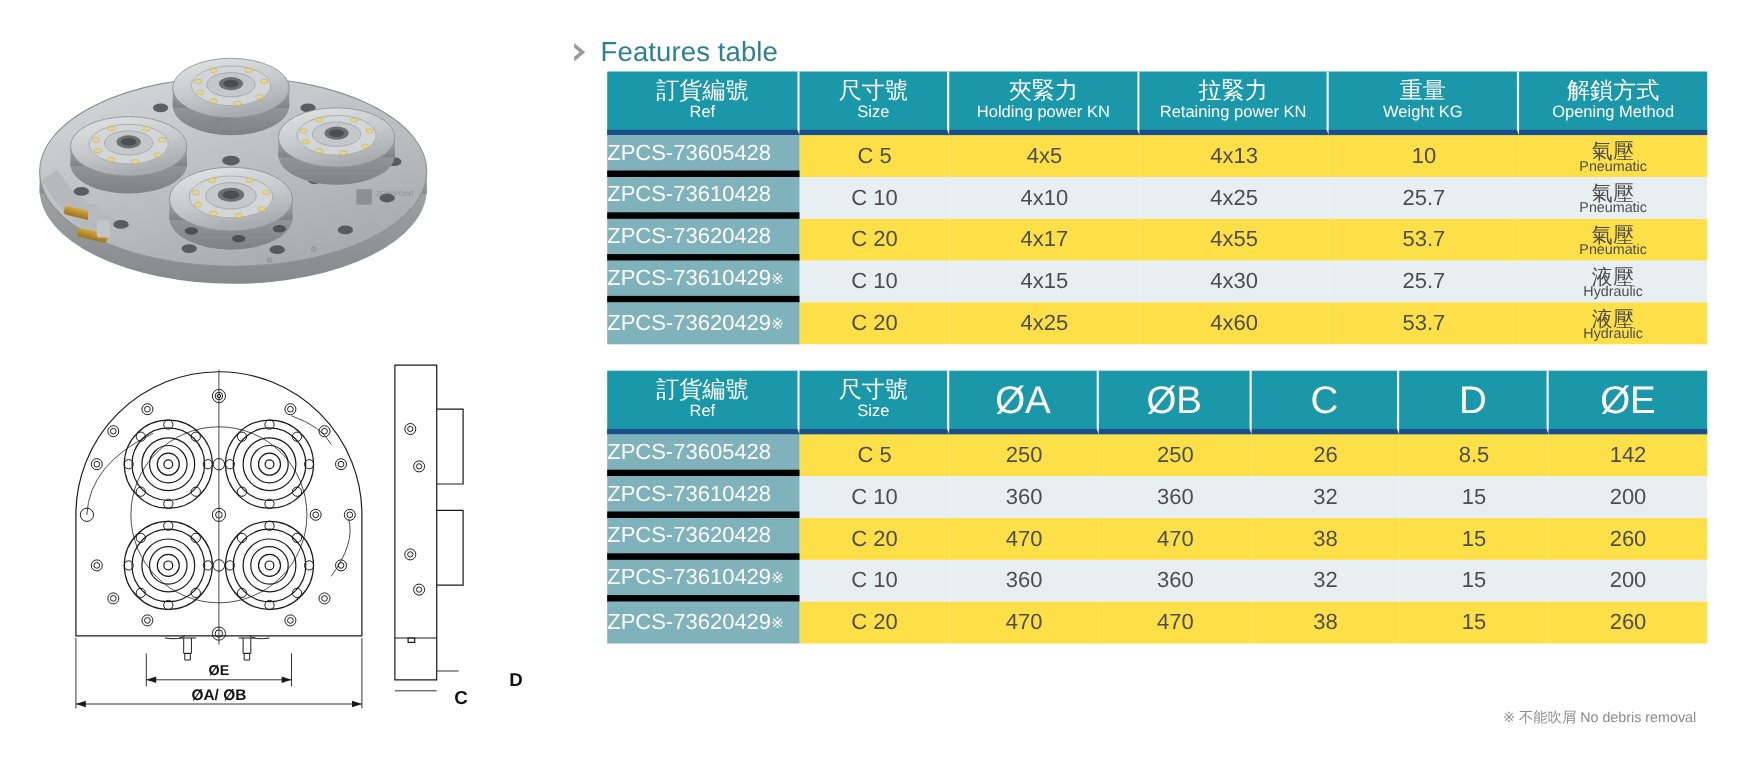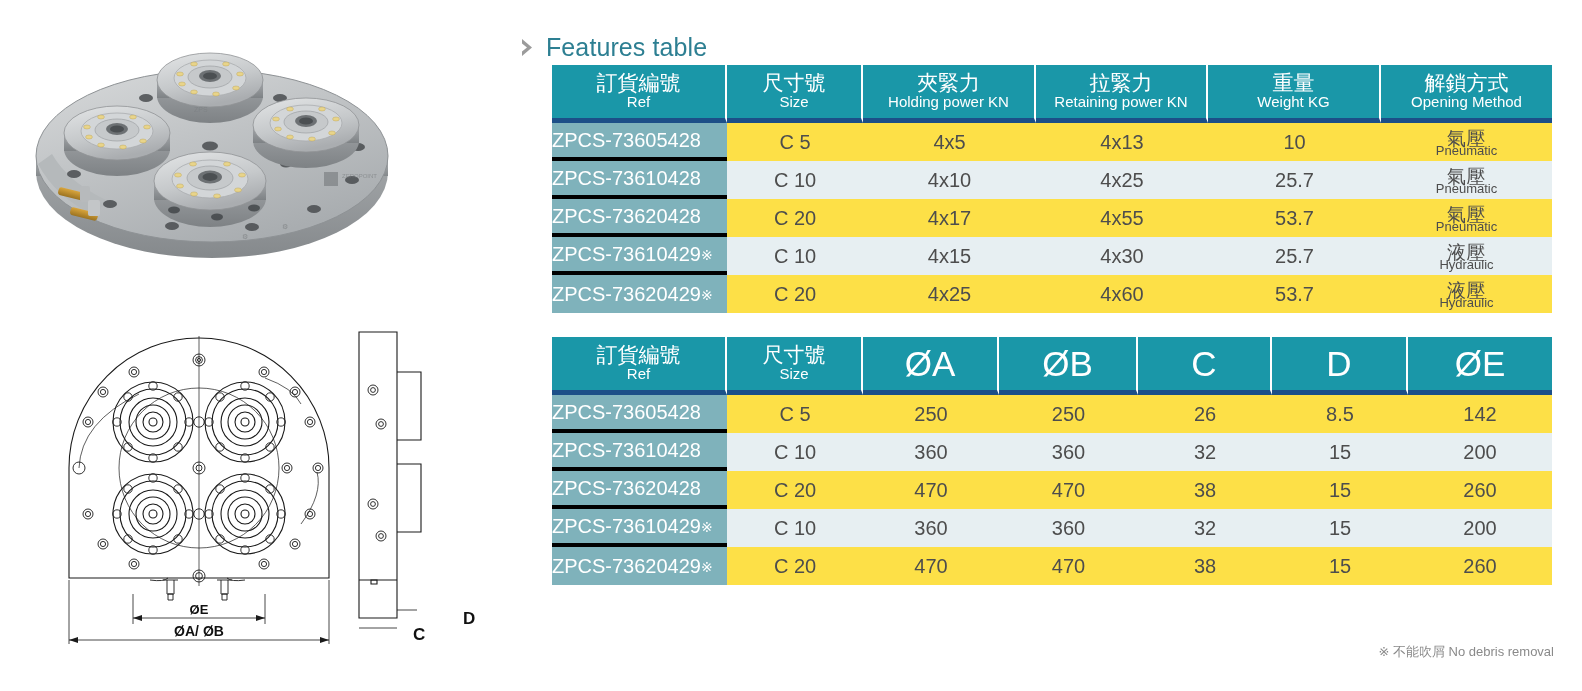--- a/index.html
+++ b/index.html
@@ -66,33 +66,33 @@
   tbody tr.odd  td { background: #fde047; }
   tbody tr.even td { background: #e7eff2; }
 
   
   td.refcell {
     background: #7fb2bb !important;
     color: #ffffff;
     font-size: 20px;
     text-align: left;
     padding-left: 9px;
-    border-bottom: 4px solid #000000;
+    border-bottom: 6px solid #000000;
     white-space: nowrap;
   }
   tbody tr:last-child td.refcell { border-bottom: none; }
   .ref-mark { font-size: 14px; vertical-align: 1px; }
 
   
   .om { display: block; line-height: 1; padding-top: 1px; }
   .om-cn { font-size: 19px; display: block; letter-spacing: .5px; }
   .om-en { font-size: 13px; display: block; margin-top: -4px; }
 
   .footnote {
-    position: absolute; right: 28px; top: 643px;
+    position: absolute; right: 40px; top: 643px;
     font-size: 13px; color: #8a8a8a; white-space: nowrap;
   }
   .fn-star { font-size: 13px; }
 </style>
 </head>
 <body>
 
 <div class="page">
 
   <div class="left-col">

